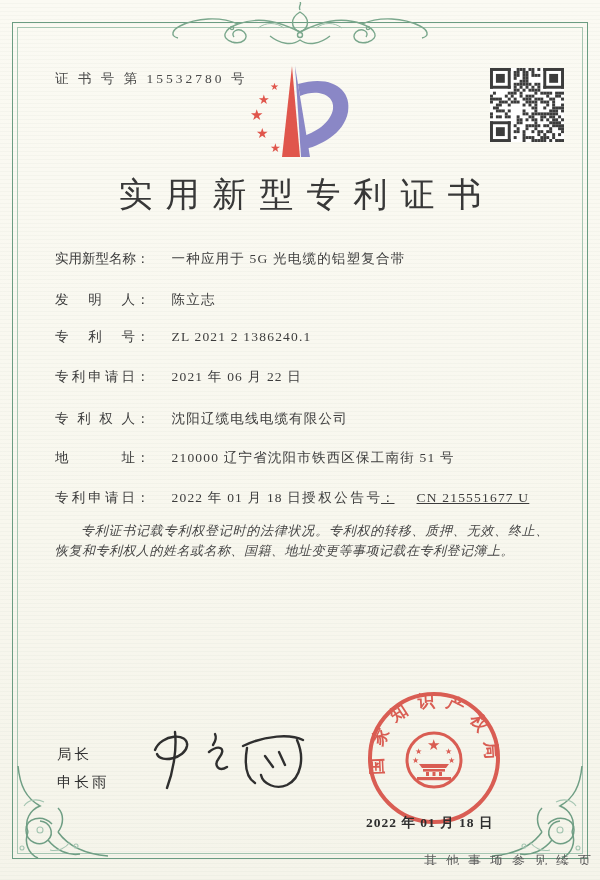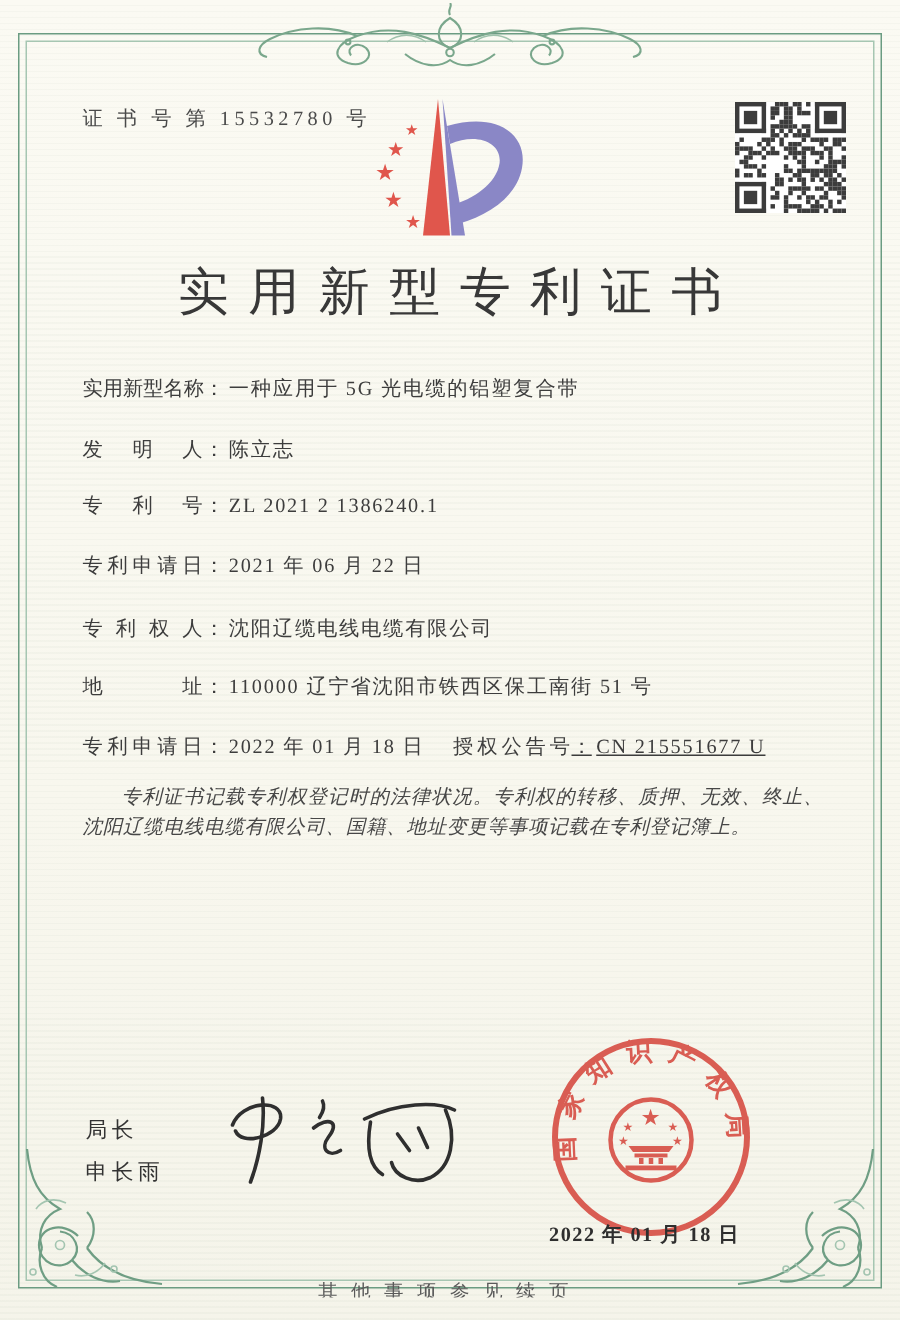--- a/index.html
+++ b/index.html
@@ -22,35 +22,35 @@
   .flourish.right{right:10px;}
   .flourish.left{left:10px; transform:scaleX(-1);}
   .cert-no{position:absolute; left:55px; top:70px; font-size:13.5px; letter-spacing:3px; color:#4a4a4a;}
   .logo{position:absolute; left:248px; top:58px; width:124px; height:106px;}
   .qr{position:absolute; left:490px; top:68px; width:74px; height:74px; background:#fff;}
   .title{position:absolute; left:0; top:172px; width:100%; text-align:center;
     font-size:34px; font-weight:500; letter-spacing:13px; text-indent:13px; color:#383838;}
   .row{position:absolute; left:55px; width:494px; height:22px; font-size:13.5px; white-space:nowrap;}
   .flabel{display:inline-block; width:80px; text-align:justify; text-align-last:justify; color:#3d3d3d;}
   .fcolon{margin-left:1px;}
-  .fvalue{margin-left:3px; letter-spacing:1.2px;}
+  .fvalue{margin-left:22px; letter-spacing:1.2px;}
   .row .second{position:absolute; left:247px; top:0;text-decoration:underline;}
   .row .second .flabel{width:78px;}
   .paras{position:absolute; left:55px; top:521px; width:494px;
     font-size:13px; line-height:19.5px; font-style:italic; text-align:justify; color:#474747;}
   .paras p{margin:0; text-indent:2em; letter-spacing:0.5px;}
   .signer{position:absolute; left:57px; top:740px; font-size:14.5px; letter-spacing:3px; line-height:28px; color:#333;}
   .sig{position:absolute; left:145px; top:720px; width:185px; height:80px;}
   .seal{position:absolute; left:360px; top:684px; width:148px; height:148px; opacity:0.88;}
   .seal-date{position:absolute; left:366px; top:814px; width:140px; font-size:13.5px;
     font-weight:bold; letter-spacing:1px; color:#2e2e2e; font-family:"Liberation Serif","DejaVu Serif",serif;}
   .footer{position:absolute; left:0; top:833px; width:100%; text-align:center;
     font-size:12.5px; letter-spacing:2px; color:#3d3d3d;}
   .partial{position:absolute; left:0; top:852px; width:100%; height:13px; overflow:hidden;
-    text-align:center; font-size:13px; letter-spacing:9px; color:#5a5a5a;}
+    text-align:right; font-size:13px; letter-spacing:9px; color:#5a5a5a;}
 </style>
 </head>
 <body>
 
 <div class="page">
 
   <div class="frame-outer"></div>
   <div class="frame-inner"></div>
 
   <svg class="ornament-top" viewBox="0 0 320 48">
@@ -371,31 +371,31 @@
   <div class="row" style="top:328px">
     <span class="flabel">专利号</span><span class="fcolon">：</span><span class="fvalue">ZL 2021 2 1386240.1</span>
   </div>
   <div class="row" style="top:368px">
     <span class="flabel">专利申请日</span><span class="fcolon">：</span><span class="fvalue">2021 年 06 月 22 日</span>
   </div>
   <div class="row" style="top:410px">
     <span class="flabel">专利权人</span><span class="fcolon">：</span><span class="fvalue">沈阳辽缆电线电缆有限公司</span>
   </div>
   <div class="row" style="top:449px">
-    <span class="flabel">地址</span><span class="fcolon">：</span><span class="fvalue">110000 辽宁省沈阳市铁西区保工南街 51 号</span>
+    <span class="flabel">地址</span><span class="fcolon">：</span><span class="fvalue">210000 辽宁省沈阳市铁西区保工南街 51 号</span>
   </div>
   <div class="row" style="top:489px">
     <span class="flabel">专利申请日</span><span class="fcolon">：</span><span class="fvalue">2022 年 01 月 18 日</span>
     <span class="second">
       <span class="flabel">授权公告号</span><span class="fcolon">：</span><span class="fvalue">CN 215551677 U</span>
     </span>
   </div>
 
   <div class="paras">
-    <p>专利证书记载专利权登记时的法律状况。专利权的转移、质押、无效、终止、沈阳辽缆电线电缆有限公司、国籍、地址变更等事项记载在专利登记簿上。</p>
+    <p>专利证书记载专利权登记时的法律状况。专利权的转移、质押、无效、终止、恢复和专利权人的姓名或名称、国籍、地址变更等事项记载在专利登记簿上。</p>
   </div>
 
   <div class="signer">
     <div>局长</div>
     <div>申长雨</div>
   </div>
 
   <svg class="sig" viewBox="0 0 185 80">
     <g fill="none" stroke="#2f2f2f" stroke-width="2.4" stroke-linecap="round">
       <path d="M30,12 C32,30 28,52 22,68"></path>

